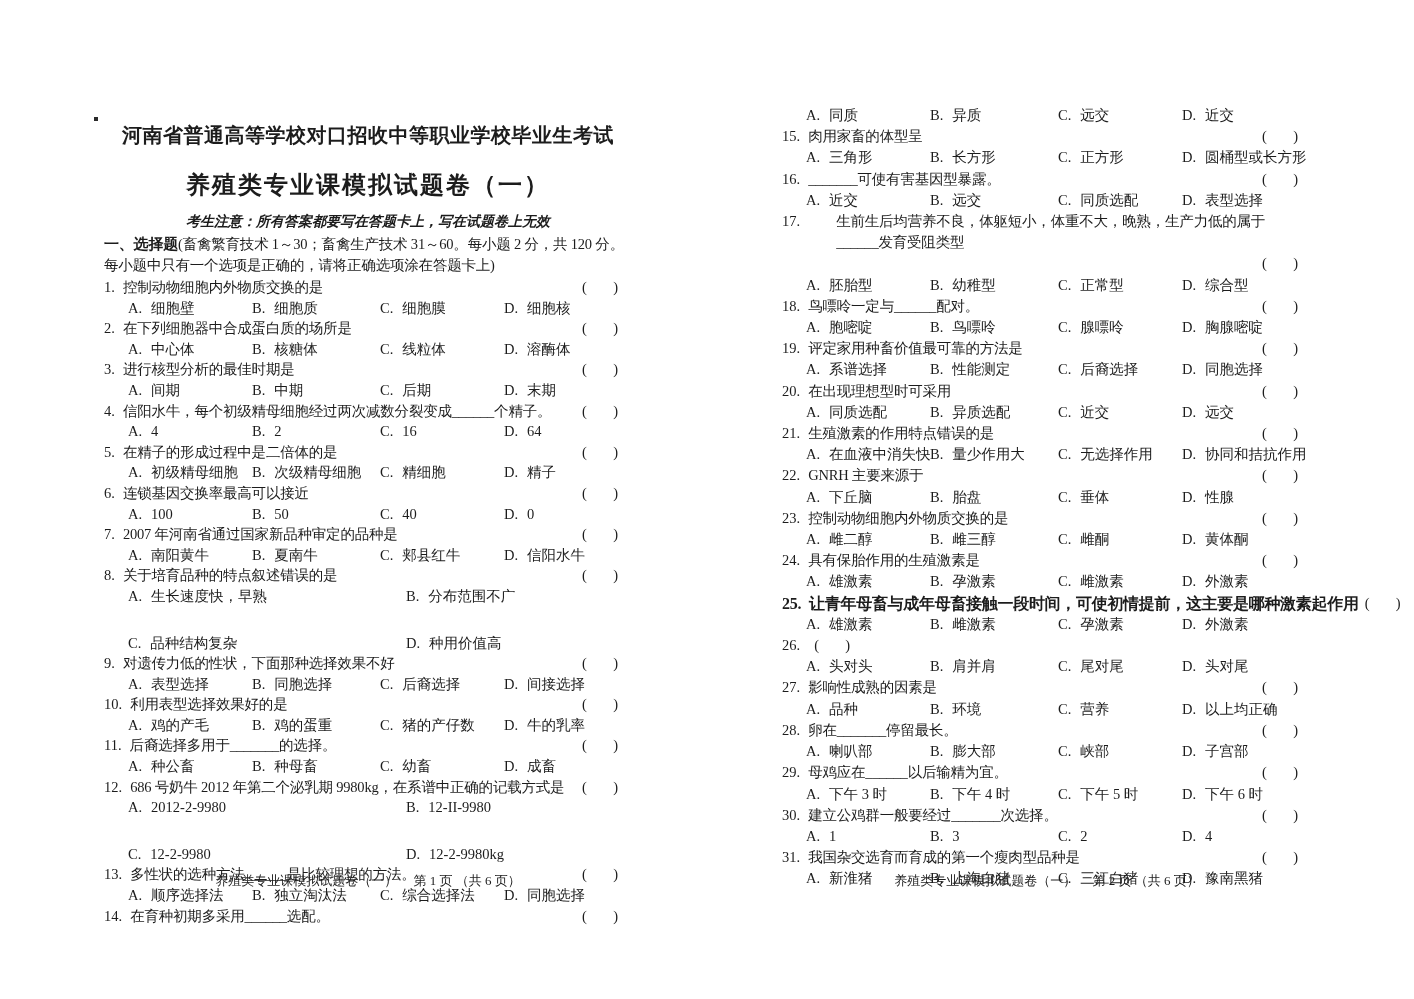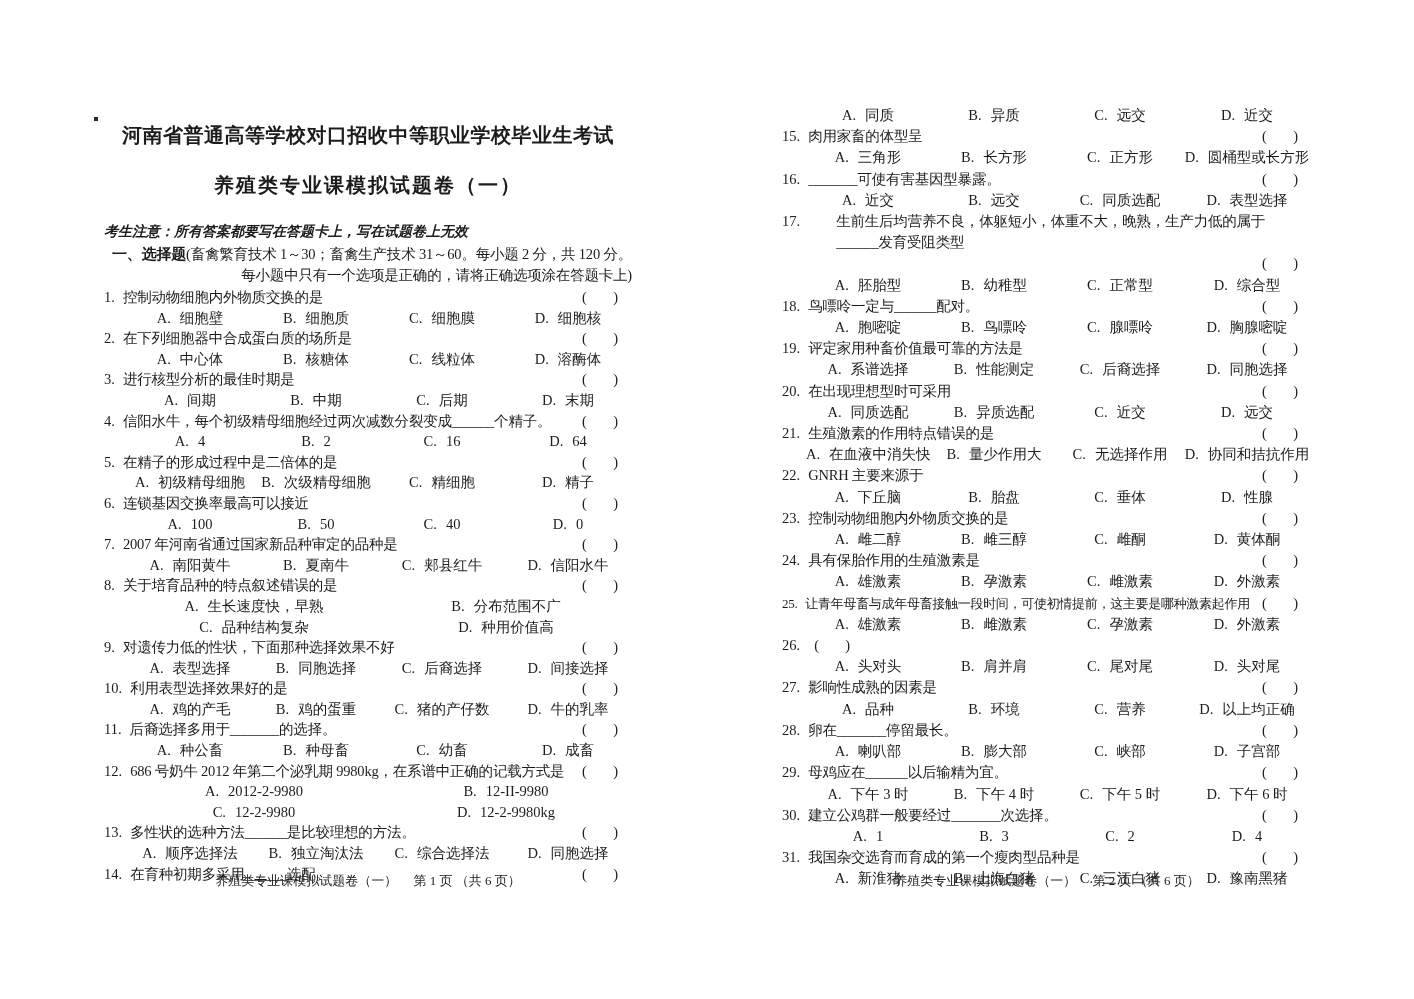--- a/index.html
+++ b/index.html
@@ -6,37 +6,37 @@
   body{
     width:1414px;height:999px;position:relative;background:#ffffff;
     font-family:"Liberation Serif","DejaVu Serif",serif;color:#1c1c1c;
     overflow:hidden;
   }
   .artifact-dot{position:absolute;left:94px;top:117px;width:4px;height:4px;background:#2a2a2a;}
   .col{position:absolute;display:flow-root;}
   .col-left{left:104px;top:118px;width:528px;}
   .col-right{left:782px;top:104px;width:530px;}
   .t1{margin:4px 0 0;text-align:center;font-weight:bold;font-size:20px;line-height:26px;letter-spacing:0.5px;}
-  .t2{margin:26px 0 12px;text-align:center;font-weight:bold;font-size:20px;line-height:22px;letter-spacing:2px;}
-  .notice{margin:27px 0 0;font-style:italic;font-weight:600;font-size:14px;line-height:18px;}
-  .section{margin:3px 0 0;font-size:14.5px;line-height:21px;letter-spacing:-0.2px;text-align:right;}
+  .t2{margin:26px 0 12px;text-align:center;font-weight:bold;font-size:24px;line-height:22px;letter-spacing:2px;}
+  .notice{margin:17px 0 0;text-align:center;font-style:italic;font-weight:600;font-size:14px;line-height:18px;}
+  .section{margin:3px 0 0;font-size:14.5px;line-height:21px;letter-spacing:-0.2px;}
   .section b{font-size:15px;}
   .qlist{margin-top:1px;font-size:14.5px;}
   .col-left .qlist{line-height:20.6px;}
   .col-right .qlist{line-height:21.2px;}
   .q{}
   .qline{display:flex;padding-right:14px;}
   .qnum{white-space:pre;margin-right:8px;flex:none;}
   .qtext{flex:1;white-space:nowrap;letter-spacing:-0.2px;}
   .q.wrap .qtext{white-space:normal;margin-left:28px;}
-  .q.tight .qtext,.q.tight .qnum{font-size:13px;letter-spacing:-0.3px;}
+  .q.tight .qtext,.q.tight .qnum{font-size:16px;letter-spacing:-0.3px;font-weight:bold;}
   .bracket{flex:none;width:36px;display:inline-flex;justify-content:space-between;margin-left:6px;}
   .bracket-line{display:flex;justify-content:flex-end;padding-right:14px;}
-  .opts{display:grid;grid-template-columns:124px 128px 124px auto;margin-left:24px;text-align:center;}
-  .opts.grid2{grid-template-columns:252px auto;}
+  .opts{display:grid;grid-template-columns:124px 128px 124px auto;margin-left:24px;}
+  .opts.grid2{grid-template-columns:252px auto;gap:26px;}
   .opt{white-space:nowrap;}
   .opt-letter{margin-right:9px;}
   .footer{position:absolute;top:872px;text-align:center;font-size:13px;white-space:pre;}
   .footer-1{left:104px;width:528px;}
   .footer-2{left:782px;width:530px;}
 </style>
 </head>
 <body>
 
 <div class="artifact-dot"></div>

